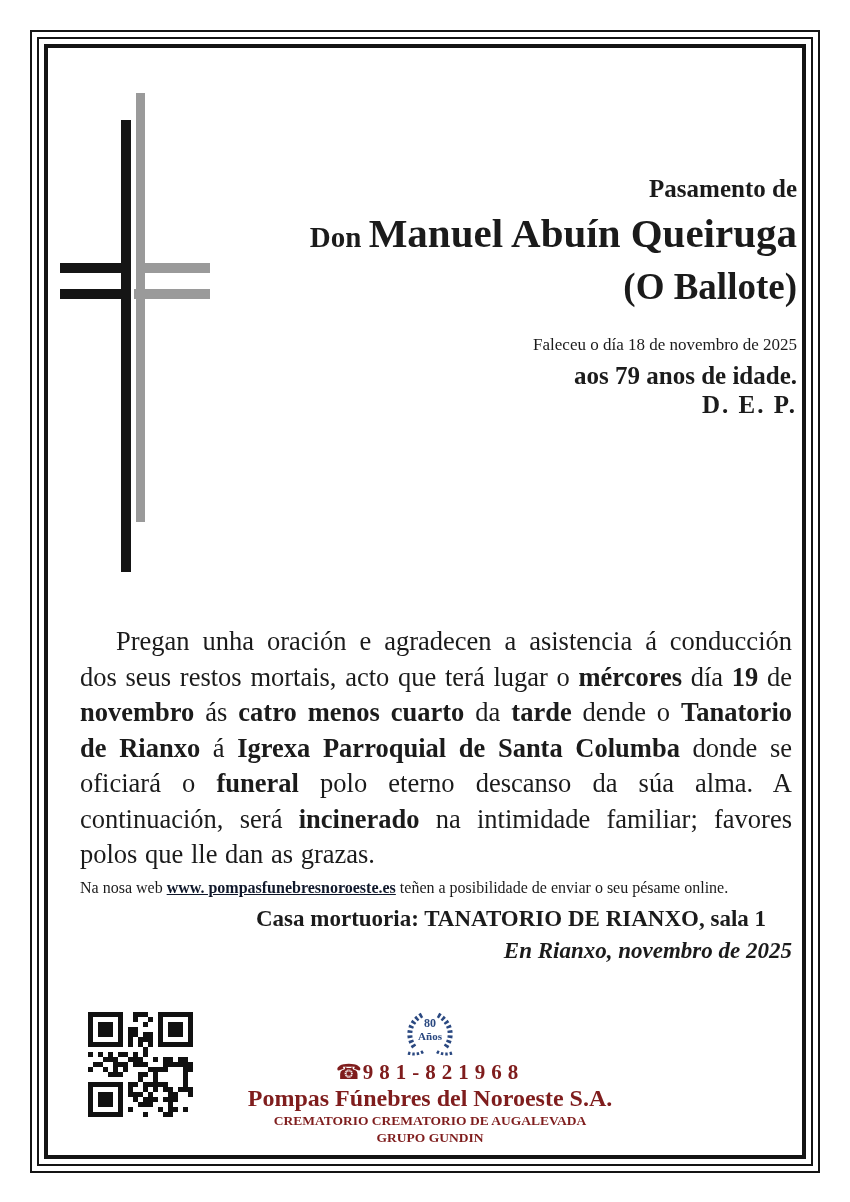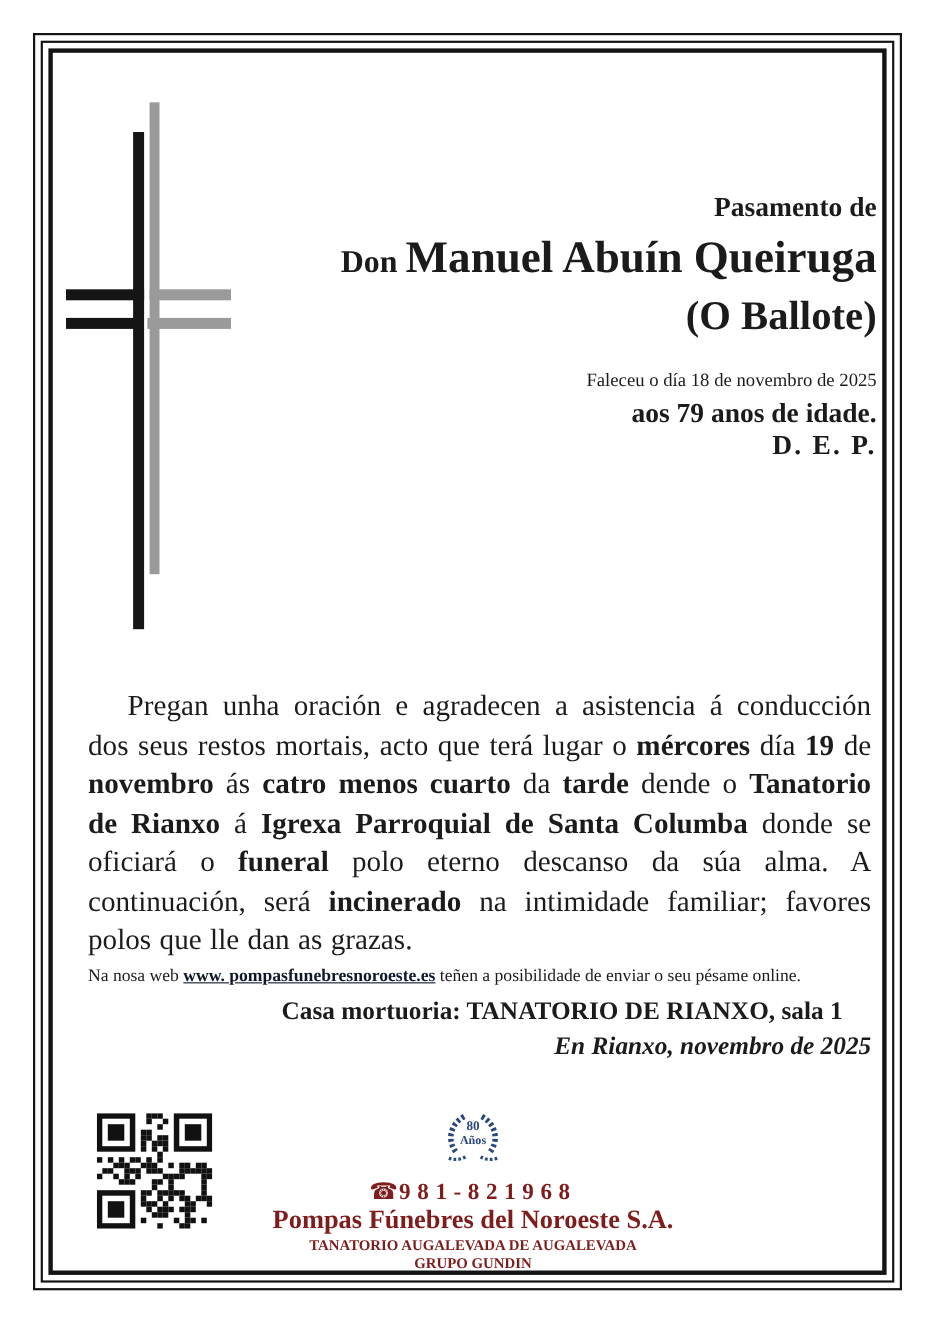--- a/index.html
+++ b/index.html
@@ -45,21 +45,21 @@
   .web-link{color:#0f172a;text-decoration:underline;font-weight:bold;cursor:pointer;}
   .casa{margin-top:5px;margin-left:150px;font-size:23px;font-weight:bold;text-align:center;line-height:29px;}
   .placedate{margin-top:3px;font-size:23px;font-weight:bold;font-style:italic;text-align:right;line-height:29px;}
   
   .qr{position:absolute;left:88px;top:1012px;width:105px;height:105px;}
   .brand{
     position:absolute;left:278px;top:1010px;width:304px;
     display:flex;flex-direction:column;align-items:center;
     color:#7f1d1d;
   }
-  .phone-line{font-size:21px;font-weight:bold;letter-spacing:6px;line-height:26px;white-space:nowrap;margin-top:12px;}
+  .phone-line{font-size:21px;font-weight:bold;letter-spacing:6px;line-height:26px;white-space:nowrap;margin-top:1px;}
   .phone-glyph{letter-spacing:1px;font-family:"DejaVu Sans",sans-serif;}
   .company{font-size:24px;font-weight:bold;white-space:nowrap;line-height:24px;margin-top:1px;}
   .crema{font-size:13.5px;font-weight:bold;white-space:nowrap;line-height:17px;margin-top:2px;}
   .grupo{font-size:13.5px;font-weight:bold;white-space:nowrap;line-height:17px;}
 </style>
 </head>
 <body>
 
 <div class="page">
 
@@ -228,17 +228,17 @@
         <path d="M24,5 C11,12 8,27 17,38" stroke-width="5" stroke-dasharray="2.6,2.4"></path>
         <path d="M40,5 C53,12 56,27 47,38" stroke-width="5" stroke-dasharray="2.6,2.4"></path>
         <path d="M10,43 C16,45 22,44 26,41" stroke-width="3" stroke-dasharray="2.4,2"></path>
         <path d="M54,43 C48,45 42,44 38,41" stroke-width="3" stroke-dasharray="2.4,2"></path>
       </g>
       <text x="32" y="17" text-anchor="middle" font-size="12" font-weight="bold" fill="#2a4880">80</text>
       <text x="32" y="30" text-anchor="middle" font-size="11" font-weight="bold" fill="#2a4880">Años</text>
     </svg>
     <div class="phone-line"><span class="phone-glyph">☎</span><span>981-821968</span></div>
     <div class="company">Pompas Fúnebres del Noroeste S.A.</div>
-    <div class="crema">TANATORIO AUGALEVADA DE AUGALEVADA</div>
+    <div class="crema">CREMATORIO CREMATORIO DE AUGALEVADA</div>
     <div class="grupo">GRUPO GUNDIN</div>
   </div>
 
 </div>
 
 </body></html>

